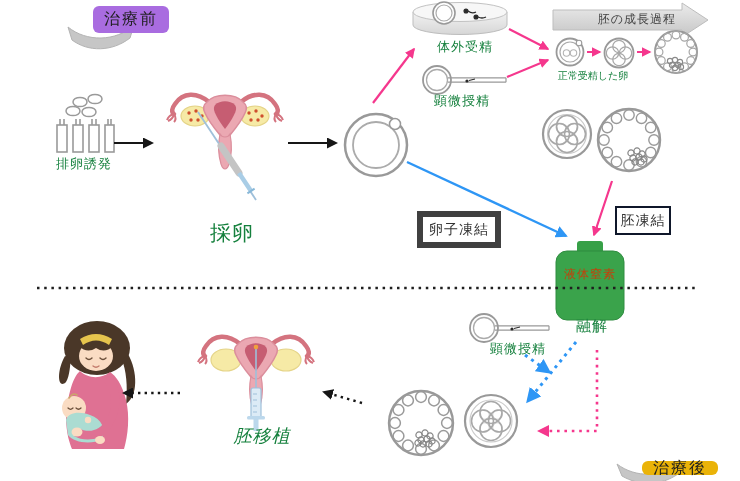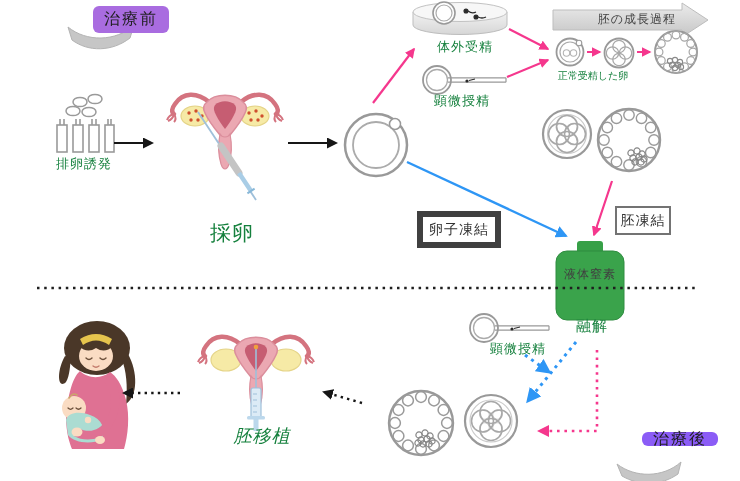--- a/index.html
+++ b/index.html
@@ -3,26 +3,26 @@
 <meta charset="utf-8">
 <style>
   html,body{margin:0;padding:0;background:#fff;}
   #stage{position:relative;width:740px;height:481px;background:#fff;overflow:hidden;
          font-family:"Liberation Sans","DejaVu Sans",sans-serif;}
   #art{position:absolute;left:0;top:0;}
   .lbl{position:absolute;color:#15803d;text-align:center;letter-spacing:1px;line-height:1.1;}
   .tag{position:absolute;display:flex;align-items:center;justify-content:center;
        border-radius:6px;color:#1f1f1f;font-size:16px;letter-spacing:2px;font-weight:500;margin-left:31px;}
   .tag-before{left:62px;top:6px;width:76px;height:27px;background:#a96ce0;}
-  .tag-after{left:611px;top:432px;width:76px;height:14px;background:#8b5cf6;}
+  .tag-after{left:611px;top:461px;width:76px;height:14px;background:#eab308;}
   .freeze-box{position:absolute;display:flex;align-items:center;justify-content:center;
        background:#fff;font-size:14px;color:#333;letter-spacing:1px;}
   .box-egg{left:417px;top:211px;width:72px;height:25px;border:6px solid #404040;}
-  .box-embryo{left:615px;top:206px;width:52px;height:25px;border:2px solid #737373;}
-  .tank-lbl{left:558px;top:268px;width:64px;font-size:12px;color:#404040;letter-spacing:1px;}
+  .box-embryo{left:615px;top:206px;width:52px;height:25px;border:2px solid #0f172a;}
+  .tank-lbl{left:558px;top:268px;width:64px;font-size:12px;color:#c2410c;letter-spacing:1px;}
 </style>
 </head>
 <body>
 
 <div id="stage">
 
 <svg id="art" width="740" height="481" viewBox="0 0 740 481">
   <defs>
     <linearGradient id="bannerGrad" x1="0" y1="0" x2="0" y2="1">
       <stop offset="0" stop-color="#ebebeb"></stop>

